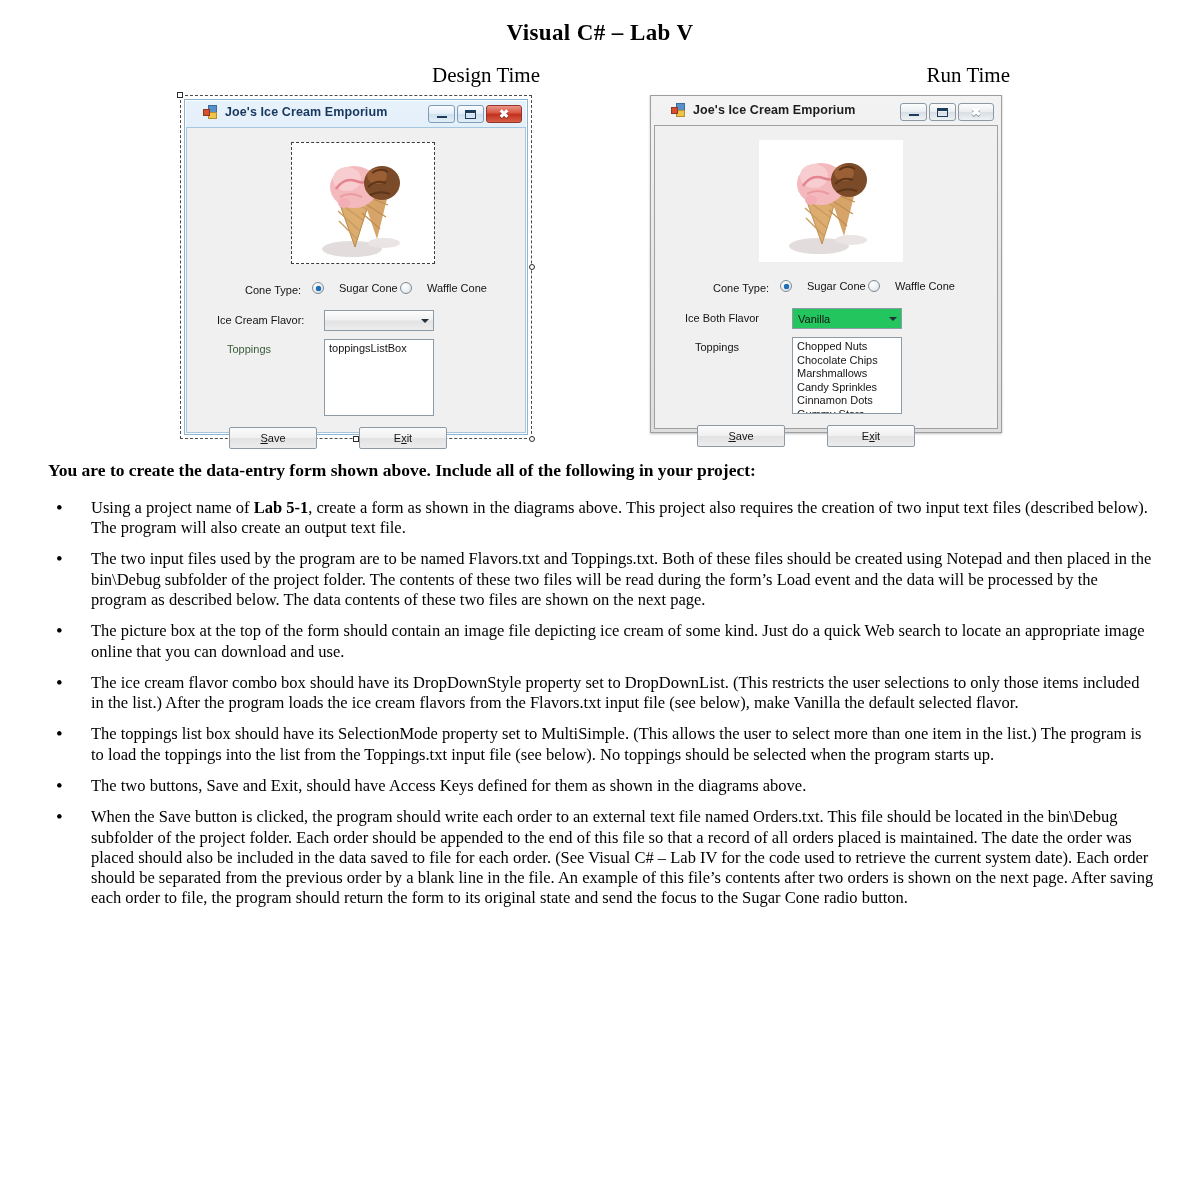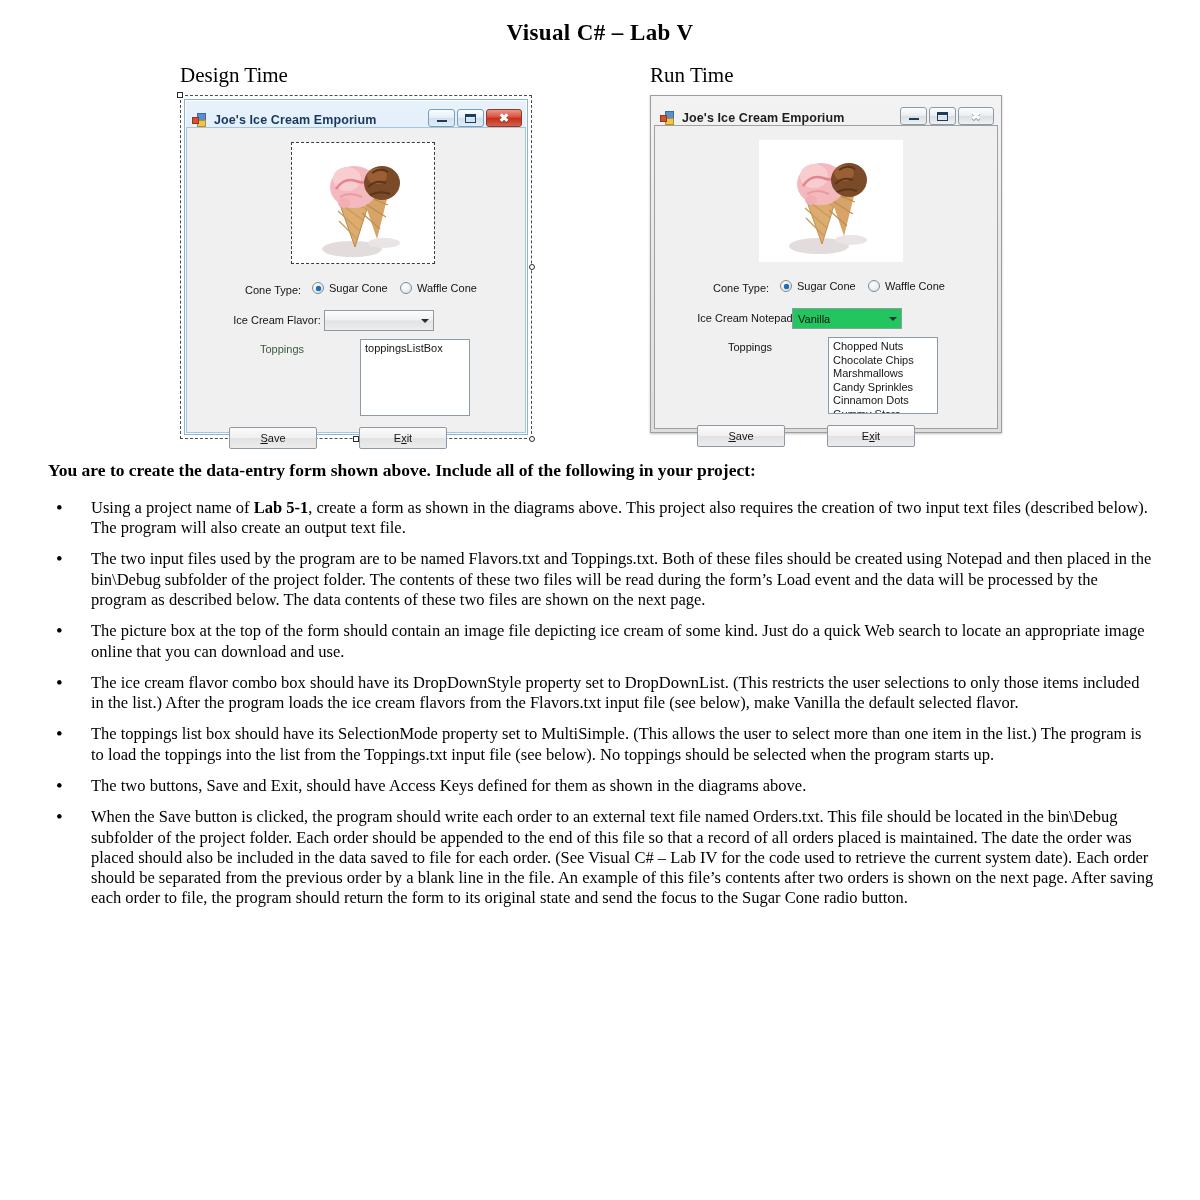--- a/index.html
+++ b/index.html
@@ -25,21 +25,21 @@
   .forms-row {
     position:relative;
     height:390px;
     margin-top:18px;
   }
   .form-block { position:absolute; top:0; }
   #design-block { left:180px; width:360px; }
   #run-block    { left:650px; width:360px; }
 
   .form-caption {
-    text-align:left;
+    text-align:right;
     font-size:21px;
     margin:0 0 8px 0;
     line-height:1.1;
   }
 
   
   .selection-wrap {
     position:relative;
     padding:4px;
     width:352px;
@@ -77,23 +77,24 @@
   .win.basic {
     border:1px solid #9e9e9e;
     background:linear-gradient(to bottom,#f3f3f3 0%,#e6e6e6 55%,#dedede 100%);
     padding:3px;
     box-shadow:0 1px 2px rgba(0,0,0,.25);
   }
 
   .titlebar {
     height:26px;
     display:flex;
-    align-items:flex-end;
-    padding:15px 2px 0 6px;
-    position:relative;
+    align-items:flex-start;
+    padding:4px 2px 0 6px;
+    position:relative;
+    margin-left:11px;
   }
   .win.aero .titlebar { background:transparent; }
   .win.basic .titlebar { background:transparent; }
 
   .app-icon {
     width:15px; height:14px;
     position:relative;
     flex:0 0 auto;
     margin-right:7px;
   }
@@ -173,25 +174,25 @@
 
   
   .ctl-label {
     position:absolute;
     font-family:"Liberation Sans", sans-serif;
     font-size:11px;
     color:#141414;
     white-space:nowrap;
     margin-left:20px;
   }
-  .ctl-label.right { text-align:center; }
+  .ctl-label.right { text-align:left; }
 
   .radio {
     position:absolute;
-    display:flex; align-items:center; gap:5px;
+    display:flex; align-items:center; gap:15px;
     font-family:"Liberation Sans", sans-serif;
     font-size:11px;
     color:#141414;
     white-space:nowrap;
   }
   .radio .dot {
     width:12px; height:12px; border-radius:50%;
     border:1px solid #7f8b95;
     background:radial-gradient(circle at 35% 30%, #ffffff 0%, #e9eef2 60%, #cfd8de 100%);
     position:relative;
@@ -232,21 +233,20 @@
   .listbox {
     position:absolute;
     background:#ffffff;
     border:1px solid #8c9ba5;
     overflow:hidden;
     font-family:"Liberation Sans", sans-serif;
     font-size:11px;
     color:#141414;
     padding:2px 0 0 4px;
     line-height:13.5px;
-    margin-left:36px;
   }
   .listbox .item { white-space:nowrap; }
 
   .btn {
     position:absolute;
     height:22px;
     border:1px solid #8d9aa6;
     border-radius:2px;
     background:linear-gradient(to bottom,#fbfbfb 0%,#f0f0f0 48%,#e2e2e2 52%,#ececec 100%);
     display:flex; align-items:center; justify-content:center;
@@ -440,21 +440,21 @@
         <div class="radio checked" style="left:125px; top:154px;">
           <span class="dot"></span>
           <span>Sugar Cone</span>
         </div>
 
         <div class="radio" style="left:213px; top:154px;">
           <span class="dot"></span>
           <span>Waffle Cone</span>
         </div>
 
-        <div class="ctl-label right" style="left:10px; top:186px; width:120px;">Ice Cream Notepad</div>
+        <div class="ctl-label right" style="left:10px; top:186px; width:120px;">Ice Both Flavor</div>
 
         <div class="combo filled" style="left:137px; top:182px; width:110px;">
           <span>Vanilla</span>
           <span class="arrow-box">
               <span class="arrow"></span>
             </span>
         </div>
 
         <div class="ctl-label right" style="left:20px; top:215px; width:110px;">Toppings</div>
 

